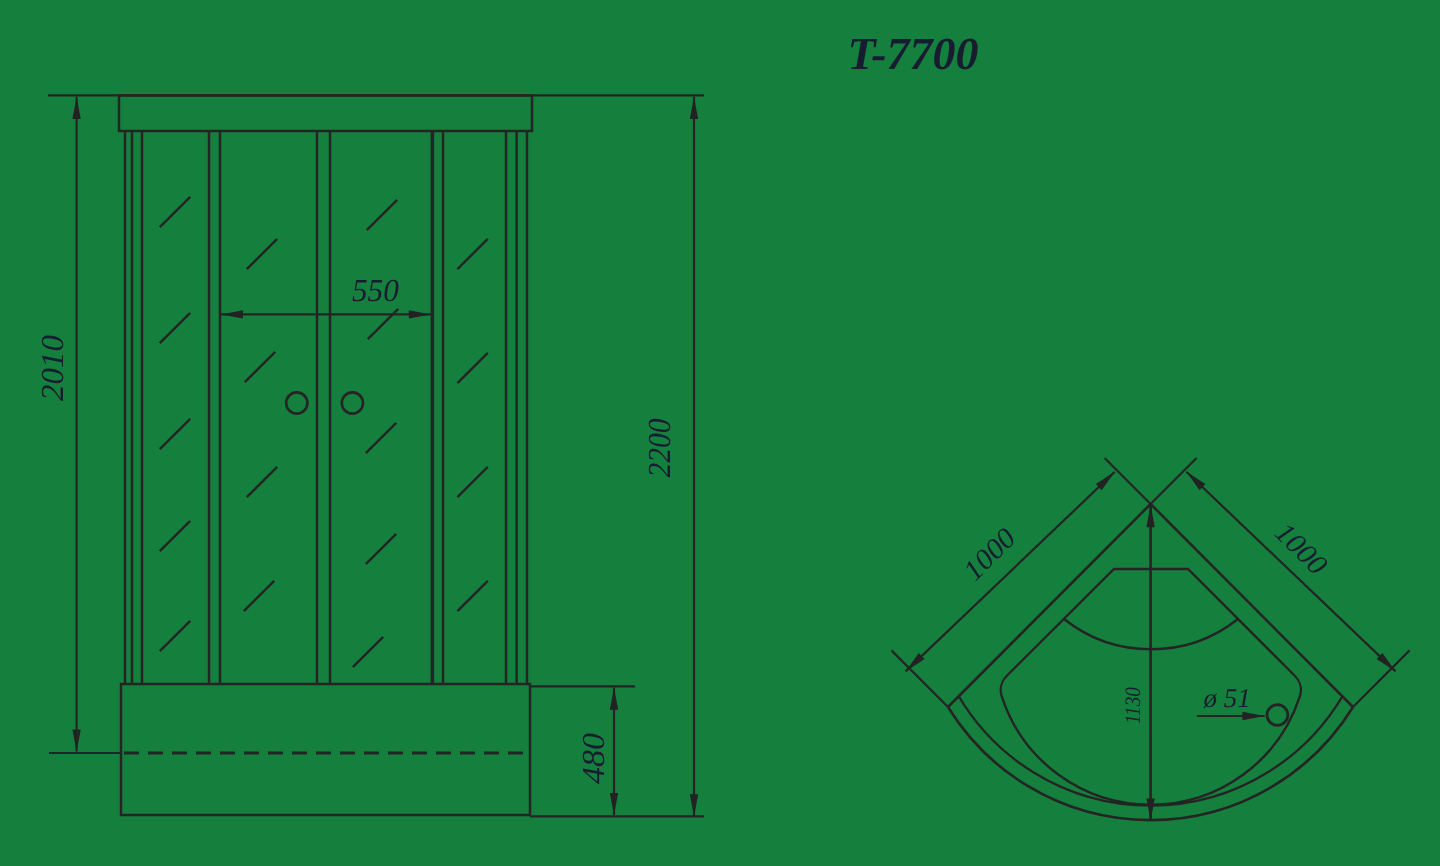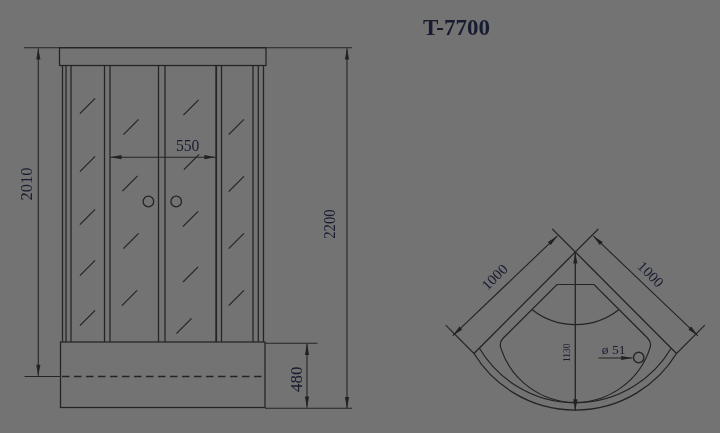--- a/index.html
+++ b/index.html
@@ -1,16 +1,16 @@
 <!DOCTYPE html>
 <html><head>
 <meta charset="utf-8">
 <style>
   html,body{margin:0;padding:0;background:#ffffff;}
-  #canvas{width:720px;height:433px;position:relative;background:#737373;font-family:"Liberation Serif",serif;}
+  #canvas{width:720px;height:433px;position:relative;background:#15803d;font-family:"Liberation Serif",serif;font-style:italic;}
   svg{position:absolute;top:0;left:0;}
   text{fill:#181c30;}
 </style>
 </head>
 <body>
 <div id="canvas">
 <svg width="720" height="433" viewBox="0 0 720 433">
 <defs>
 <marker id="ar" viewBox="0 0 12 6" refX="11.4" refY="3" markerWidth="12" markerHeight="6" orient="auto-start-reverse" markerUnits="userSpaceOnUse">
 <path d="M11.4,3 L0.3,0.9 L0.3,5.1 Z" fill="#222"></path>

